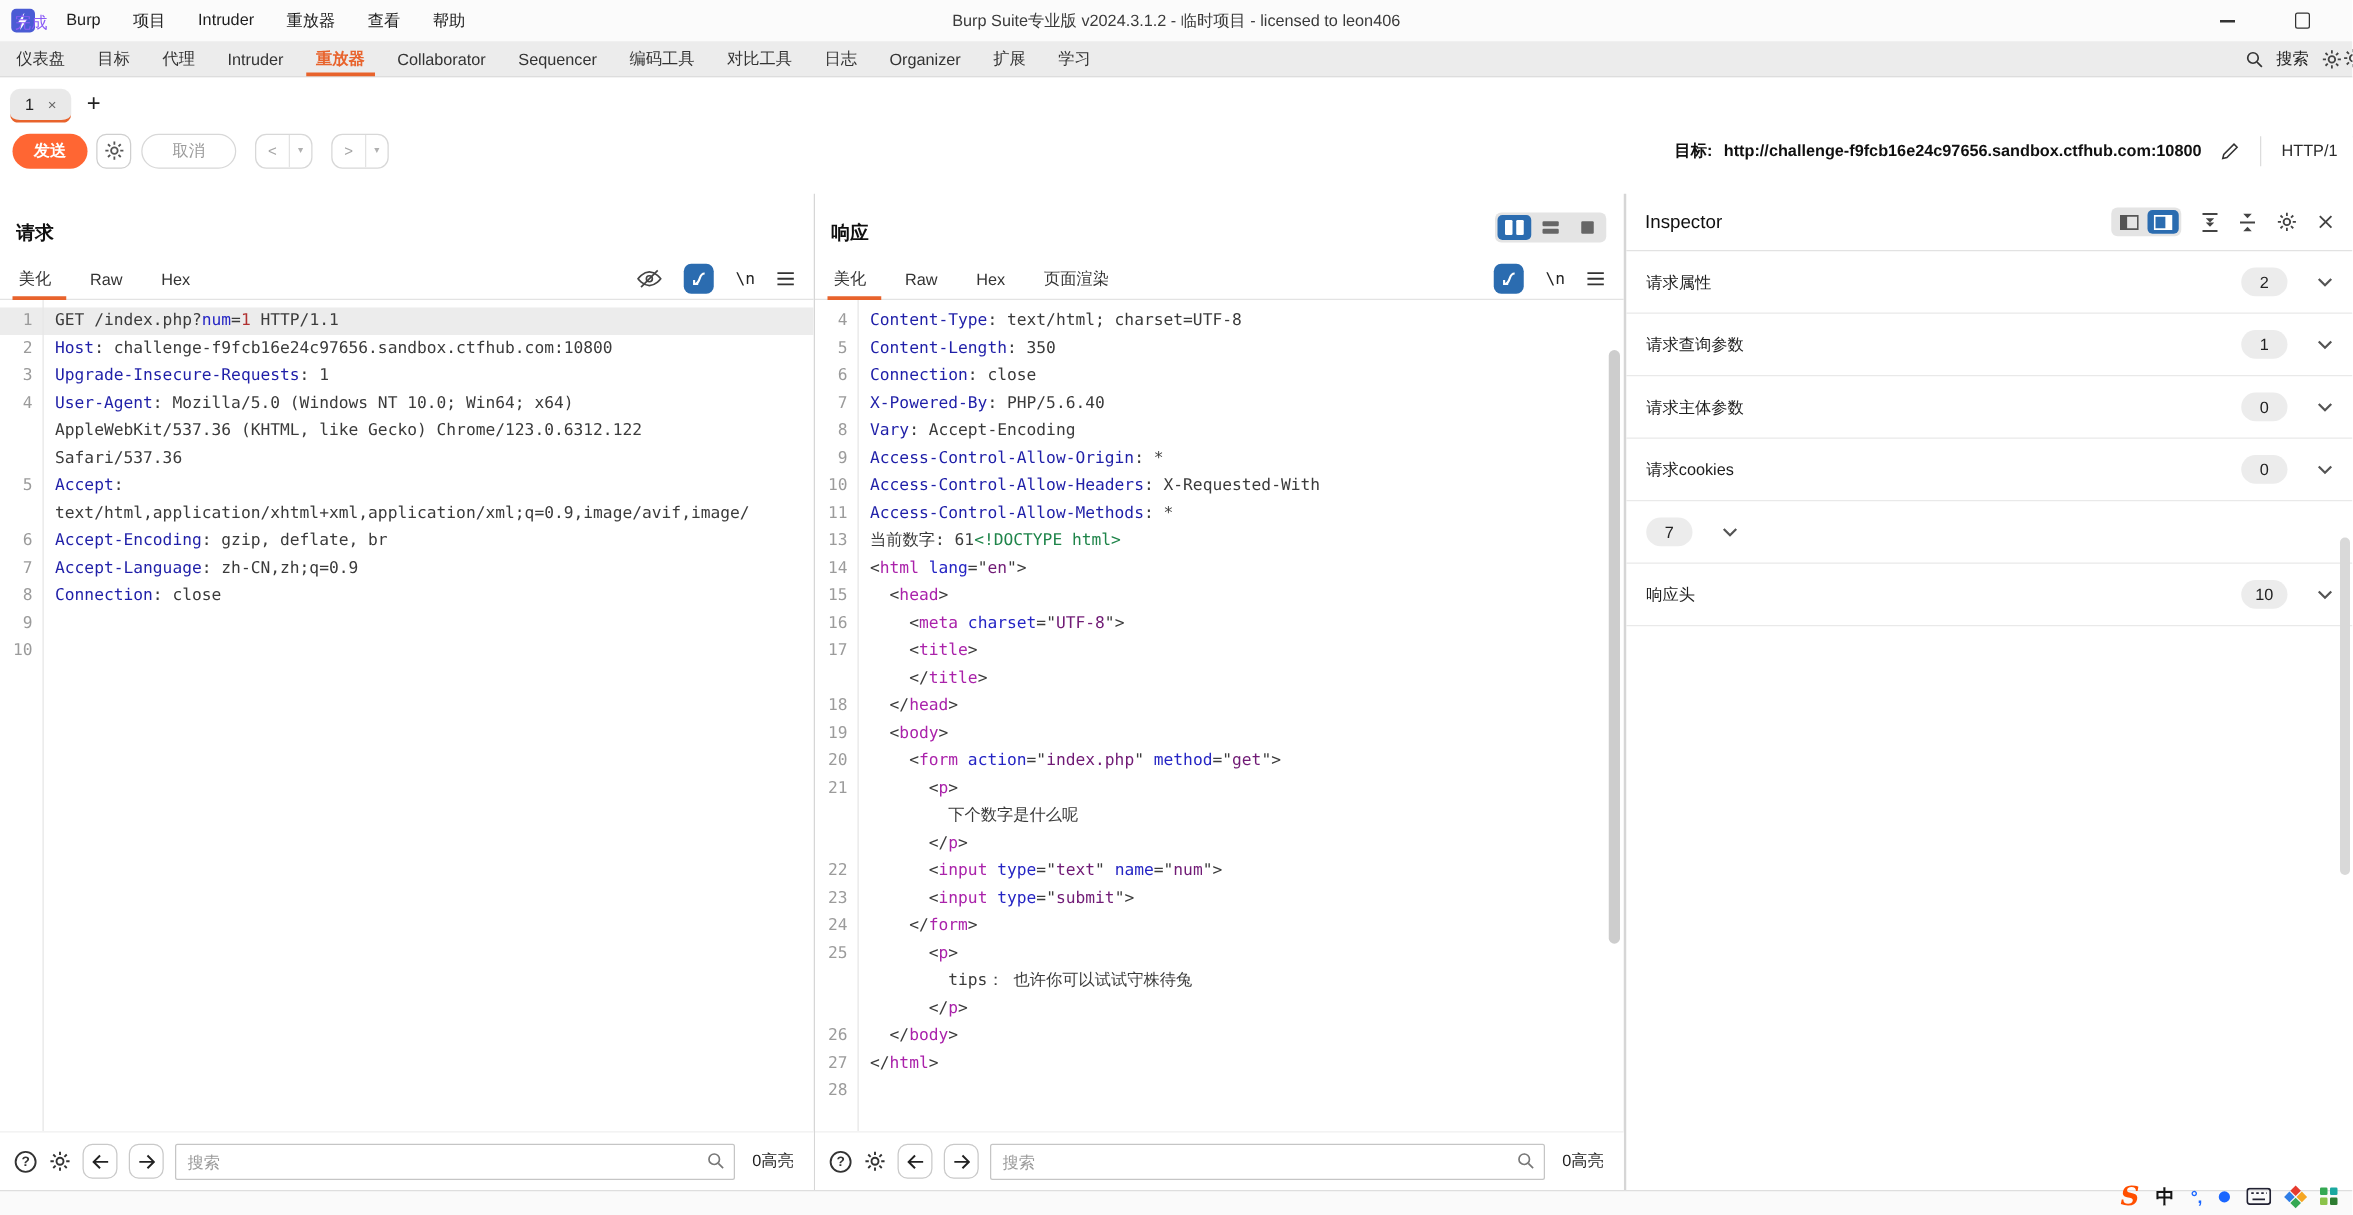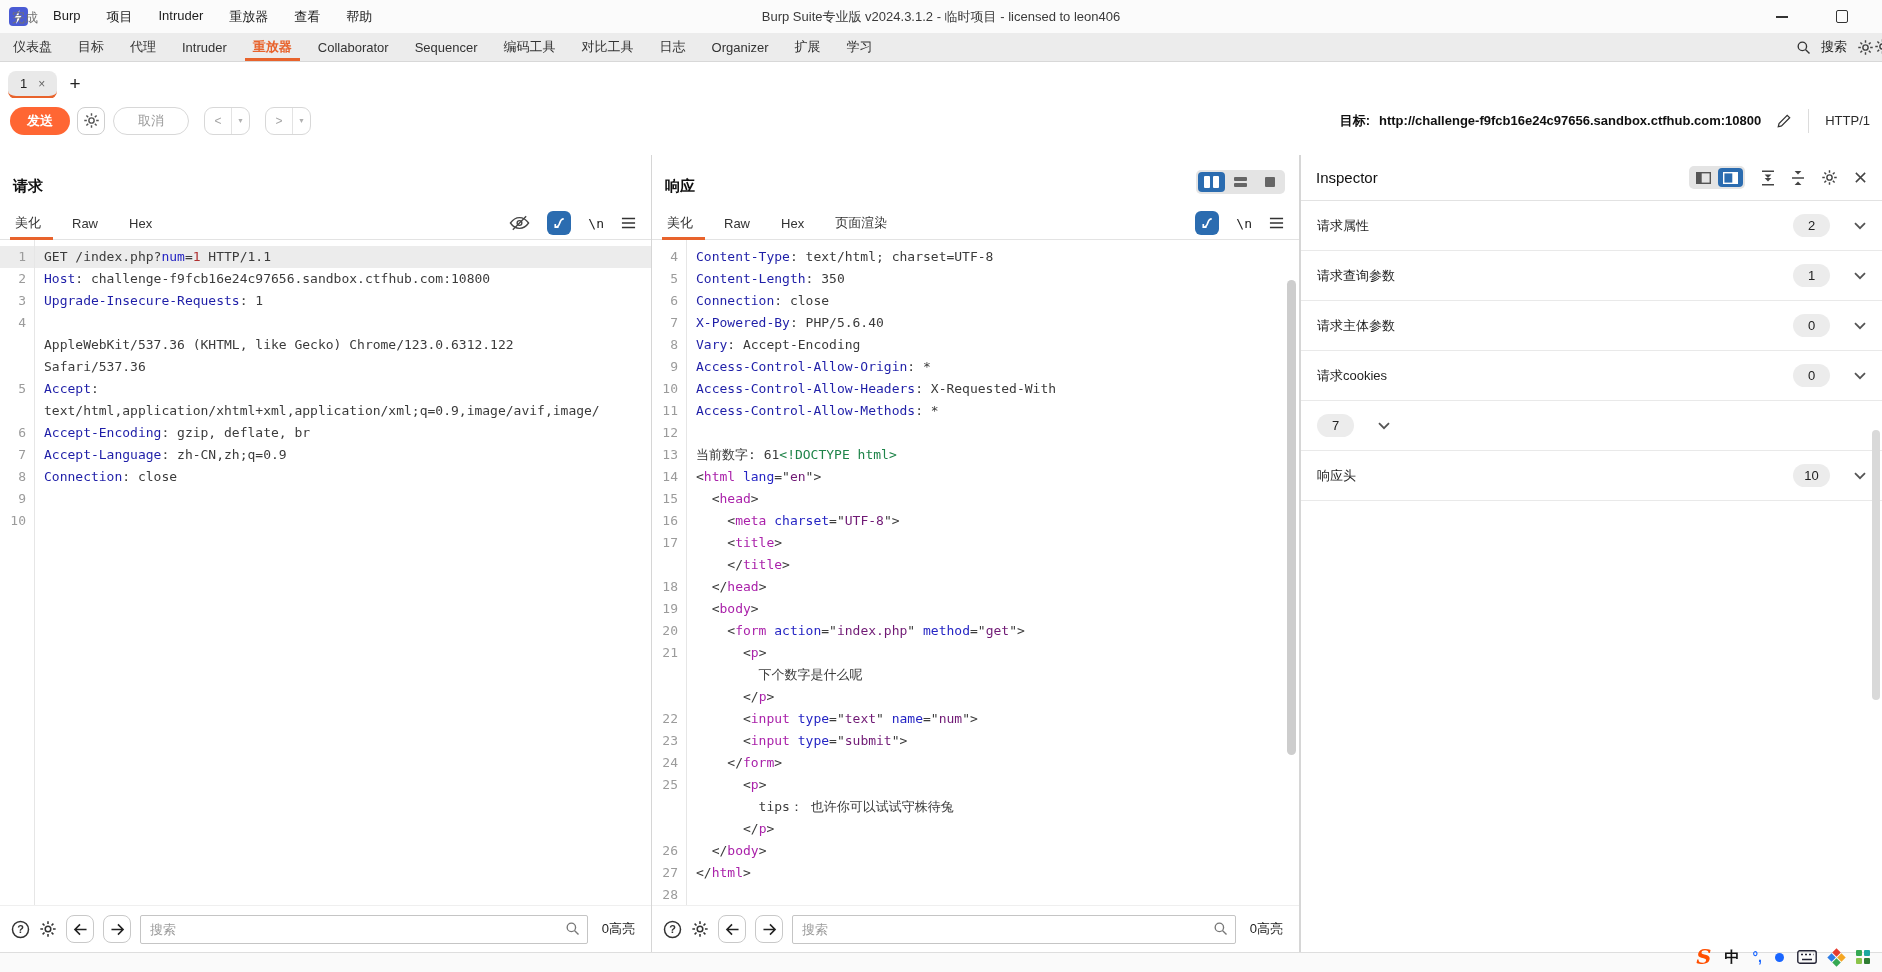--- a/index.html
+++ b/index.html
@@ -99,21 +99,21 @@
   .insp-seg .seg-btn{width:25px;height:19px;color:#555;}
   .insp-seg .seg-btn.sel{color:#fff;}
   .insp-row{height:50px;display:flex;align-items:center;padding:0 16px;border-bottom:1px solid #e9e9e9;box-sizing:border-box;}
   .insp-label{flex:1;color:#1e1e1e;}
   .badge{min-width:37px;height:23px;border-radius:12px;background:#ececec;display:flex;align-items:center;
          justify-content:center;color:#222;margin-right:24px;padding:0 6px;box-sizing:border-box;}
   .insp-chev{color:#555;}
   .insp-scroll{position:absolute;right:2px;top:275px;width:8px;height:270px;background:#d9d9d9;border-radius:4px;}
   
   .statusbar{position:absolute;left:0;right:0;top:952px;height:20px;background:#fafafa;border-top:1px solid #dedede;}
-  .status-text{position:absolute;left:12px;top:9px;color:#737373;text-align:center;}
+  .status-text{position:absolute;left:12px;top:9px;color:#8b5cf6;text-align:center;}
   .tray{position:absolute;right:12px;top:947px;display:flex;align-items:center;gap:13px;}
   .sogou{color:#ff4f00;font-weight:bold;font-style:italic;font-size:21px;font-family:"DejaVu Serif",serif;line-height:20px;}
   .ime-zh{font-size:15px;color:#141414;font-weight:bold;}
   .ime-punct{color:#1a66ff;font-weight:bold;font-size:14px;}
   .ime-dot{width:9px;height:9px;border-radius:50%;background:#1a66ff;}
   .palette{width:13px;height:13px;transform:rotate(45deg);display:grid;grid-template-columns:6px 6px;grid-template-rows:6px 6px;gap:1px;}
   .palette i{display:block;}
   .grid-ic{width:14px;height:14px;display:grid;grid-template-columns:6px 6px;grid-template-rows:6px 6px;gap:2px;}
   .grid-ic i{display:block;border-radius:1px;}
 </style>
@@ -309,21 +309,21 @@
           <svg width="15" height="12">
             <use href="#i-menu"></use>
           </svg>
         </span>
     </div>
   </div>
   <div class="editor" id="req-editor">
       <div class="code-line hl"><span class="gut">1</span><span class="code-body"><span class="c-d">GET /index.php?</span><span class="c-p">num</span><span class="c-d">=</span><span class="c-v">1</span><span class="c-d"> HTTP/1.1</span></span></div>
       <div class="code-line"><span class="gut">2</span><span class="code-body"><span class="c-h">Host</span><span class="c-d">: challenge-f9fcb16e24c97656.sandbox.ctfhub.com:10800</span></span></div>
       <div class="code-line"><span class="gut">3</span><span class="code-body"><span class="c-h">Upgrade-Insecure-Requests</span><span class="c-d">: 1</span></span></div>
-      <div class="code-line"><span class="gut">4</span></div>
+      <div class="code-line"><span class="gut">4</span><span class="code-body"><span class="c-h">User-Agent</span><span class="c-d">: Mozilla/5.0 (Windows NT 10.0; Win64; x64)</span></span></div>
       <div class="code-line"><span class="gut"></span><span class="code-body"><span class="c-d">AppleWebKit/537.36 (KHTML, like Gecko) Chrome/123.0.6312.122</span></span></div>
       <div class="code-line"><span class="gut"></span><span class="code-body"><span class="c-d">Safari/537.36</span></span></div>
       <div class="code-line"><span class="gut">5</span><span class="code-body"><span class="c-h">Accept</span><span class="c-d">:</span></span></div>
       <div class="code-line"><span class="gut"></span><span class="code-body"><span class="c-d">text/html,application/xhtml+xml,application/xml;q=0.9,image/avif,image/</span></span></div>
       <div class="code-line"><span class="gut">6</span><span class="code-body"><span class="c-h">Accept-Encoding</span><span class="c-d">: gzip, deflate, br</span></span></div>
       <div class="code-line"><span class="gut">7</span><span class="code-body"><span class="c-h">Accept-Language</span><span class="c-d">: zh-CN,zh;q=0.9</span></span></div>
       <div class="code-line"><span class="gut">8</span><span class="code-body"><span class="c-h">Connection</span><span class="c-d">: close</span></span></div>
       <div class="code-line"><span class="gut">9</span><span class="code-body"></span></div>
       <div class="code-line"><span class="gut">10</span><span class="code-body"></span></div>
     </div>
@@ -400,21 +400,20 @@
   </div>
   <div class="editor" id="resp-editor">
       <div class="code-line"><span class="gut">4</span><span class="code-body"><span class="c-h">Content-Type</span><span class="c-d">: text/html; charset=UTF-8</span></span></div>
       <div class="code-line"><span class="gut">5</span><span class="code-body"><span class="c-h">Content-Length</span><span class="c-d">: 350</span></span></div>
       <div class="code-line"><span class="gut">6</span><span class="code-body"><span class="c-h">Connection</span><span class="c-d">: close</span></span></div>
       <div class="code-line"><span class="gut">7</span><span class="code-body"><span class="c-h">X-Powered-By</span><span class="c-d">: PHP/5.6.40</span></span></div>
       <div class="code-line"><span class="gut">8</span><span class="code-body"><span class="c-h">Vary</span><span class="c-d">: Accept-Encoding</span></span></div>
       <div class="code-line"><span class="gut">9</span><span class="code-body"><span class="c-h">Access-Control-Allow-Origin</span><span class="c-d">: *</span></span></div>
       <div class="code-line"><span class="gut">10</span><span class="code-body"><span class="c-h">Access-Control-Allow-Headers</span><span class="c-d">: X-Requested-With</span></span></div>
       <div class="code-line"><span class="gut">11</span><span class="code-body"><span class="c-h">Access-Control-Allow-Methods</span><span class="c-d">: *</span></span></div>
-      <div class="code-line"><span class="gut">12</span><span class="code-body"></span></div>
       <div class="code-line"><span class="gut">13</span><span class="code-body"><span class="c-d">当前数字: 61</span><span class="c-doc">&lt;!DOCTYPE html&gt;</span></span></div>
       <div class="code-line"><span class="gut">14</span><span class="code-body"><span class="c-d">&lt;</span><span class="c-tag">html</span><span class="c-d"> </span><span class="c-attr">lang</span><span class="c-d">="</span><span class="c-str">en</span><span class="c-d">"&gt;</span></span></div>
       <div class="code-line"><span class="gut">15</span><span class="code-body"><span class="c-d">  &lt;</span><span class="c-tag">head</span><span class="c-d">&gt;</span></span></div>
       <div class="code-line"><span class="gut">16</span><span class="code-body"><span class="c-d">    &lt;</span><span class="c-tag">meta</span><span class="c-d"> </span><span class="c-attr">charset</span><span class="c-d">="</span><span class="c-str">UTF-8</span><span class="c-d">"&gt;</span></span></div>
       <div class="code-line"><span class="gut">17</span><span class="code-body"><span class="c-d">    &lt;</span><span class="c-tag">title</span><span class="c-d">&gt;</span></span></div>
       <div class="code-line"><span class="gut"></span><span class="code-body"><span class="c-d">    &lt;/</span><span class="c-tag">title</span><span class="c-d">&gt;</span></span></div>
       <div class="code-line"><span class="gut">18</span><span class="code-body"><span class="c-d">  &lt;/</span><span class="c-tag">head</span><span class="c-d">&gt;</span></span></div>
       <div class="code-line"><span class="gut">19</span><span class="code-body"><span class="c-d">  &lt;</span><span class="c-tag">body</span><span class="c-d">&gt;</span></span></div>
       <div class="code-line"><span class="gut">20</span><span class="code-body"><span class="c-d">    &lt;</span><span class="c-tag">form</span><span class="c-d"> </span><span class="c-attr">action</span><span class="c-d">="</span><span class="c-str">index.php</span><span class="c-d">" </span><span class="c-attr">method</span><span class="c-d">="</span><span class="c-str">get</span><span class="c-d">"&gt;</span></span></div>
       <div class="code-line"><span class="gut">21</span><span class="code-body"><span class="c-d">      &lt;</span><span class="c-tag">p</span><span class="c-d">&gt;</span></span></div>

